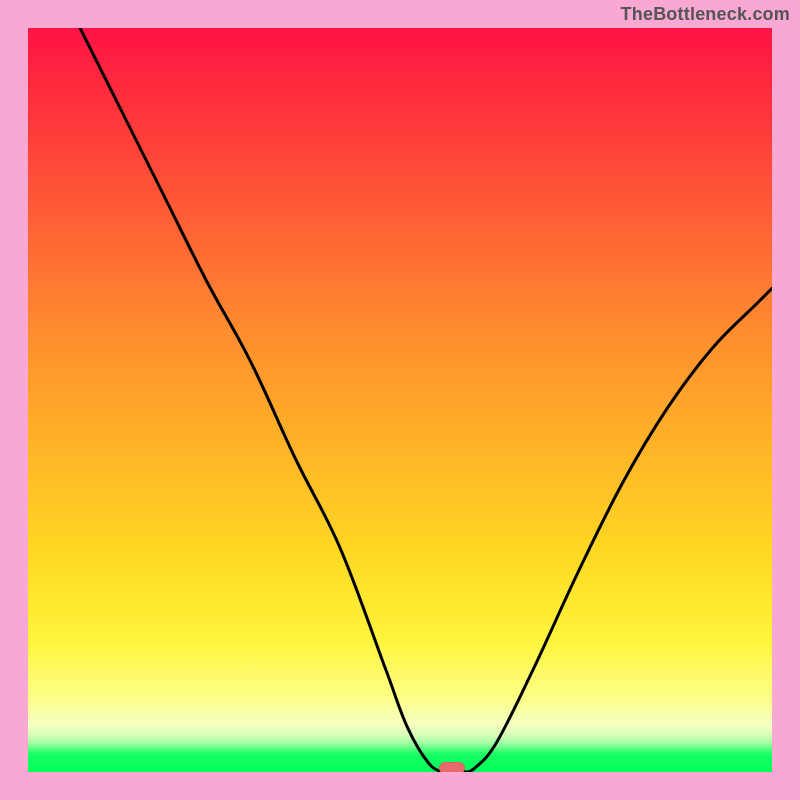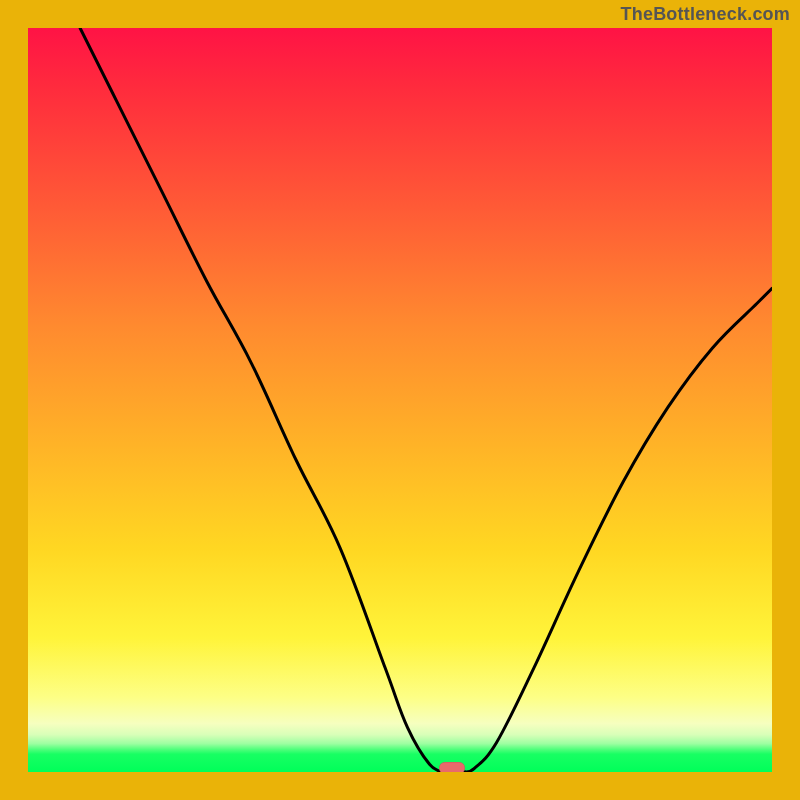--- a/index.html
+++ b/index.html
@@ -7,21 +7,21 @@
     padding: 0;
     width: 800px;
     height: 800px;
     background: #000000;
     overflow: hidden;
   }
   .container {
     position: relative;
     width: 800px;
     height: 800px;
-    background: #eab308;
+    background: #f9a8d4;
   }
   .watermark {
     position: absolute;
     top: 4px;
     right: 10px;
     color: #555555;
     font-family: Arial, Helvetica, sans-serif;
     font-size: 18px;
     font-weight: 600;
     letter-spacing: 0.2px;

